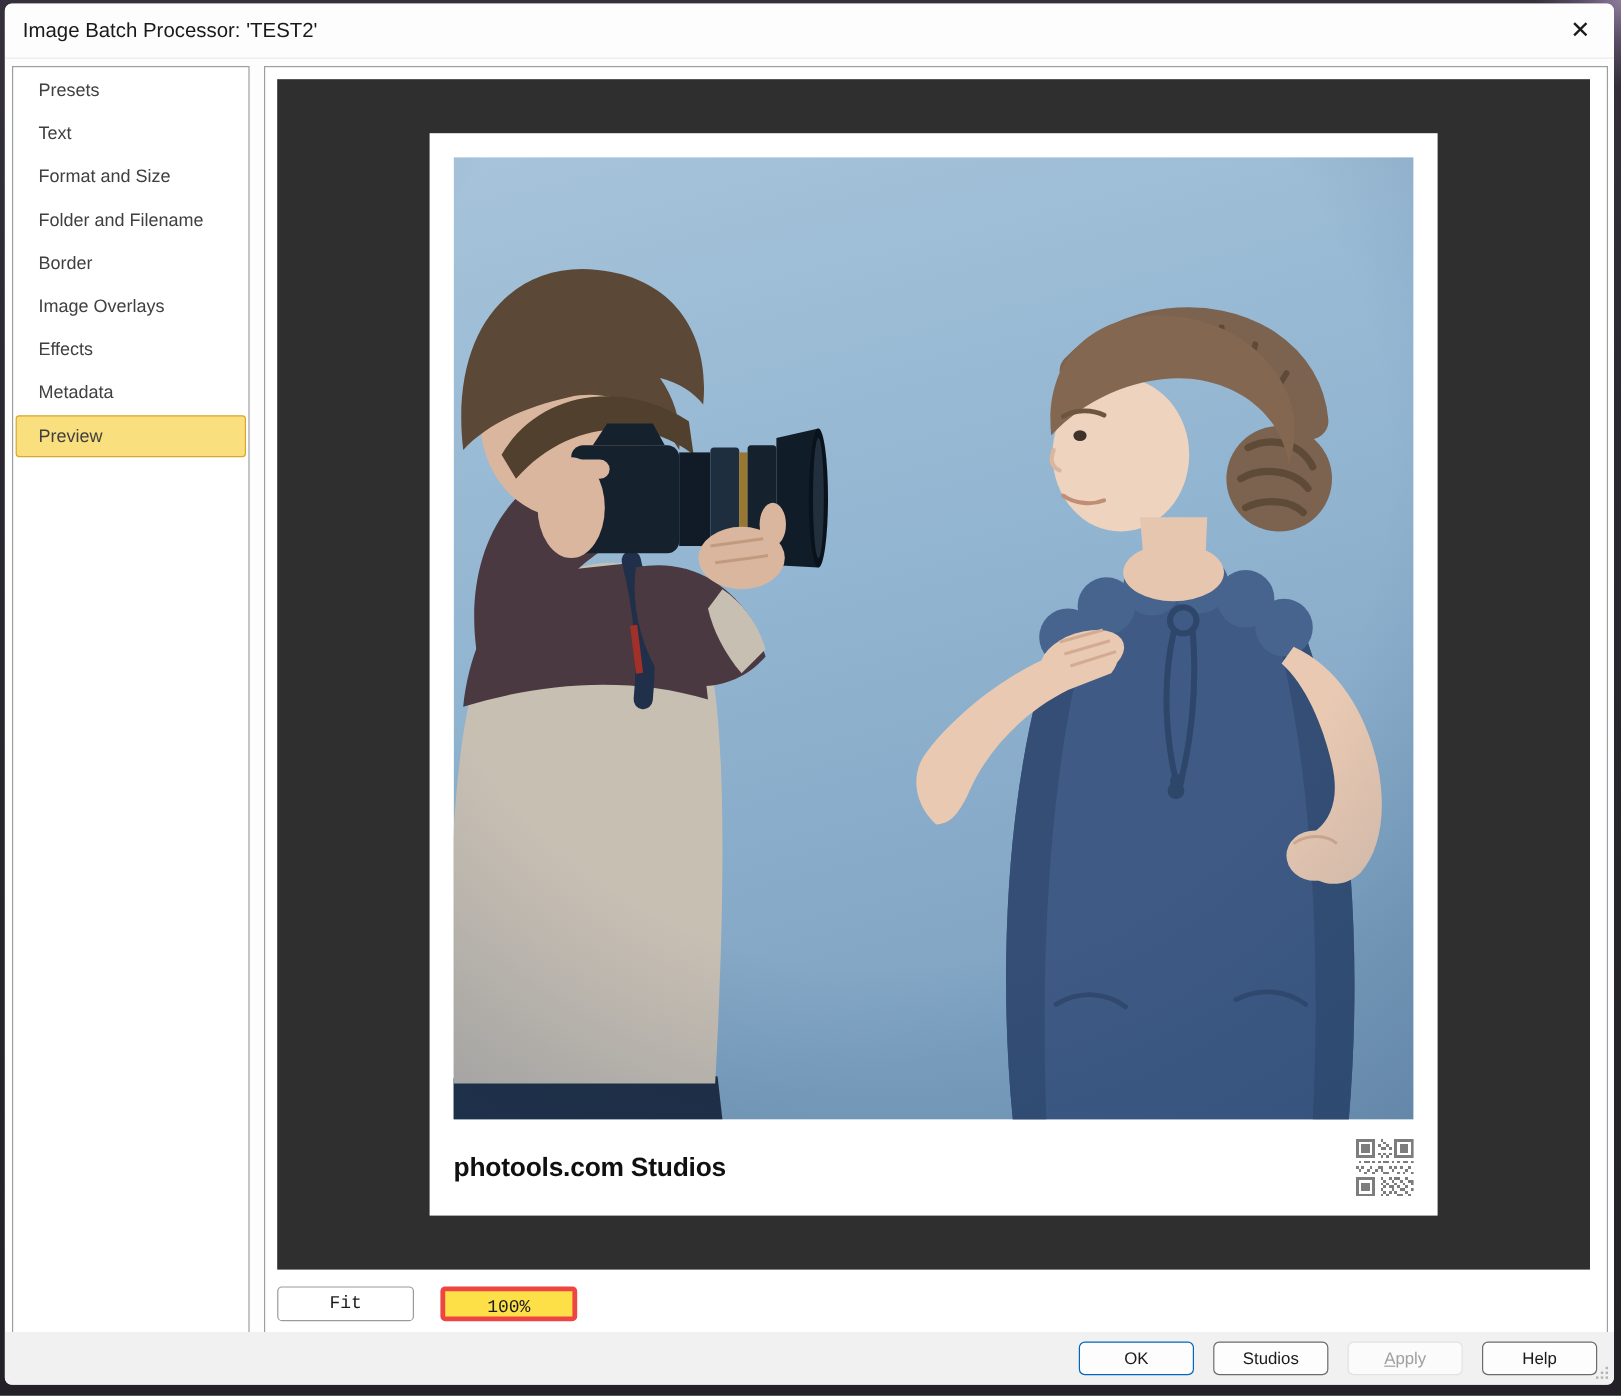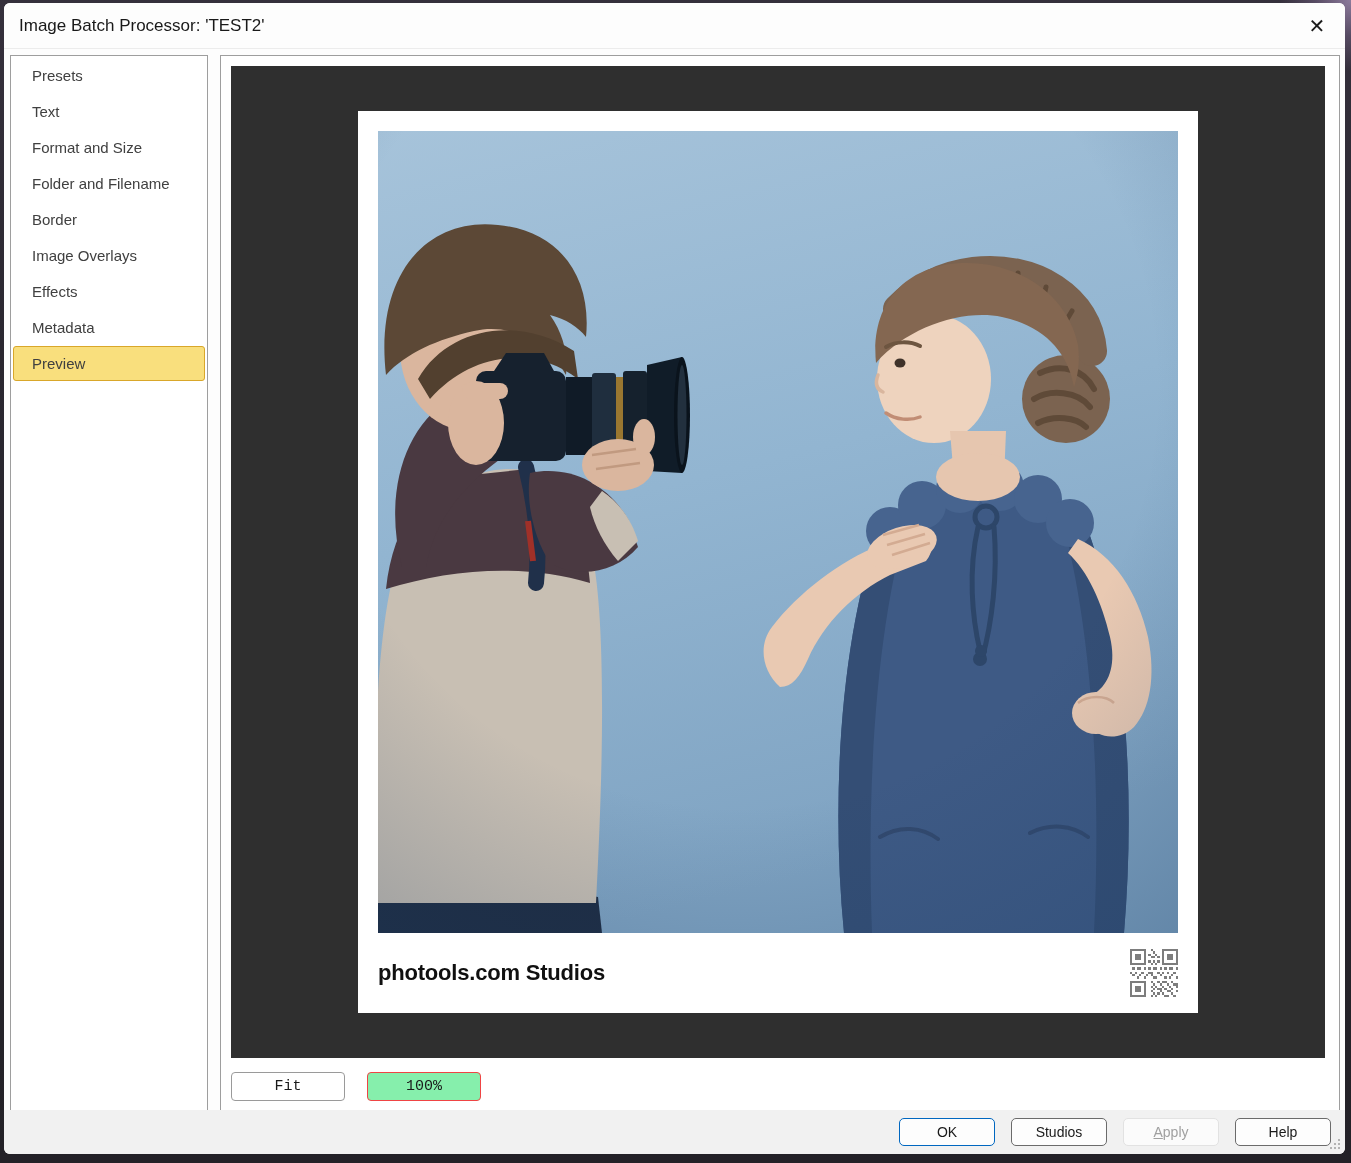--- a/index.html
+++ b/index.html
@@ -49,21 +49,21 @@
     display:flex; align-items:center; justify-content:space-between;
   }
   .caption { font-size:22px; font-weight:bold; color:#101010; letter-spacing:-0.2px; }
   .qr { width:48px; height:48px; display:block; }
   .zoom-btn {
     position:absolute; top:1016px; width:114px; height:29px;
     font-family:Liberation Mono, monospace; font-size:15px; color:#1a1a1a;
     border-radius:4px; text-align:center; line-height:27px; cursor:default;
   }
   .zoom-fit  { left:10px;  background:#ffffff; border:1px solid #9a9a9a; }
-  .zoom-100  { left:146px; background:#86efac; border:1px solid #ef4444; }
+  .zoom-100  { left:146px; background:#fde047; border:4px solid #ef4444; }
   
   .footer {
     position:absolute; left:0; right:0; bottom:0; height:44px; background:#f1f1f1;
     display:flex; align-items:center; justify-content:flex-end; gap:16px; padding-right:14px;
   }
   .dlg-btn {
     width:96px; height:28px; border-radius:5px; font-family:"Liberation Sans", sans-serif;
     font-size:14px; color:#1a1a1a; background:#fdfdfd; border:1px solid #6b6b6b;
     display:flex; align-items:center; justify-content:center; cursor:default;
   }

